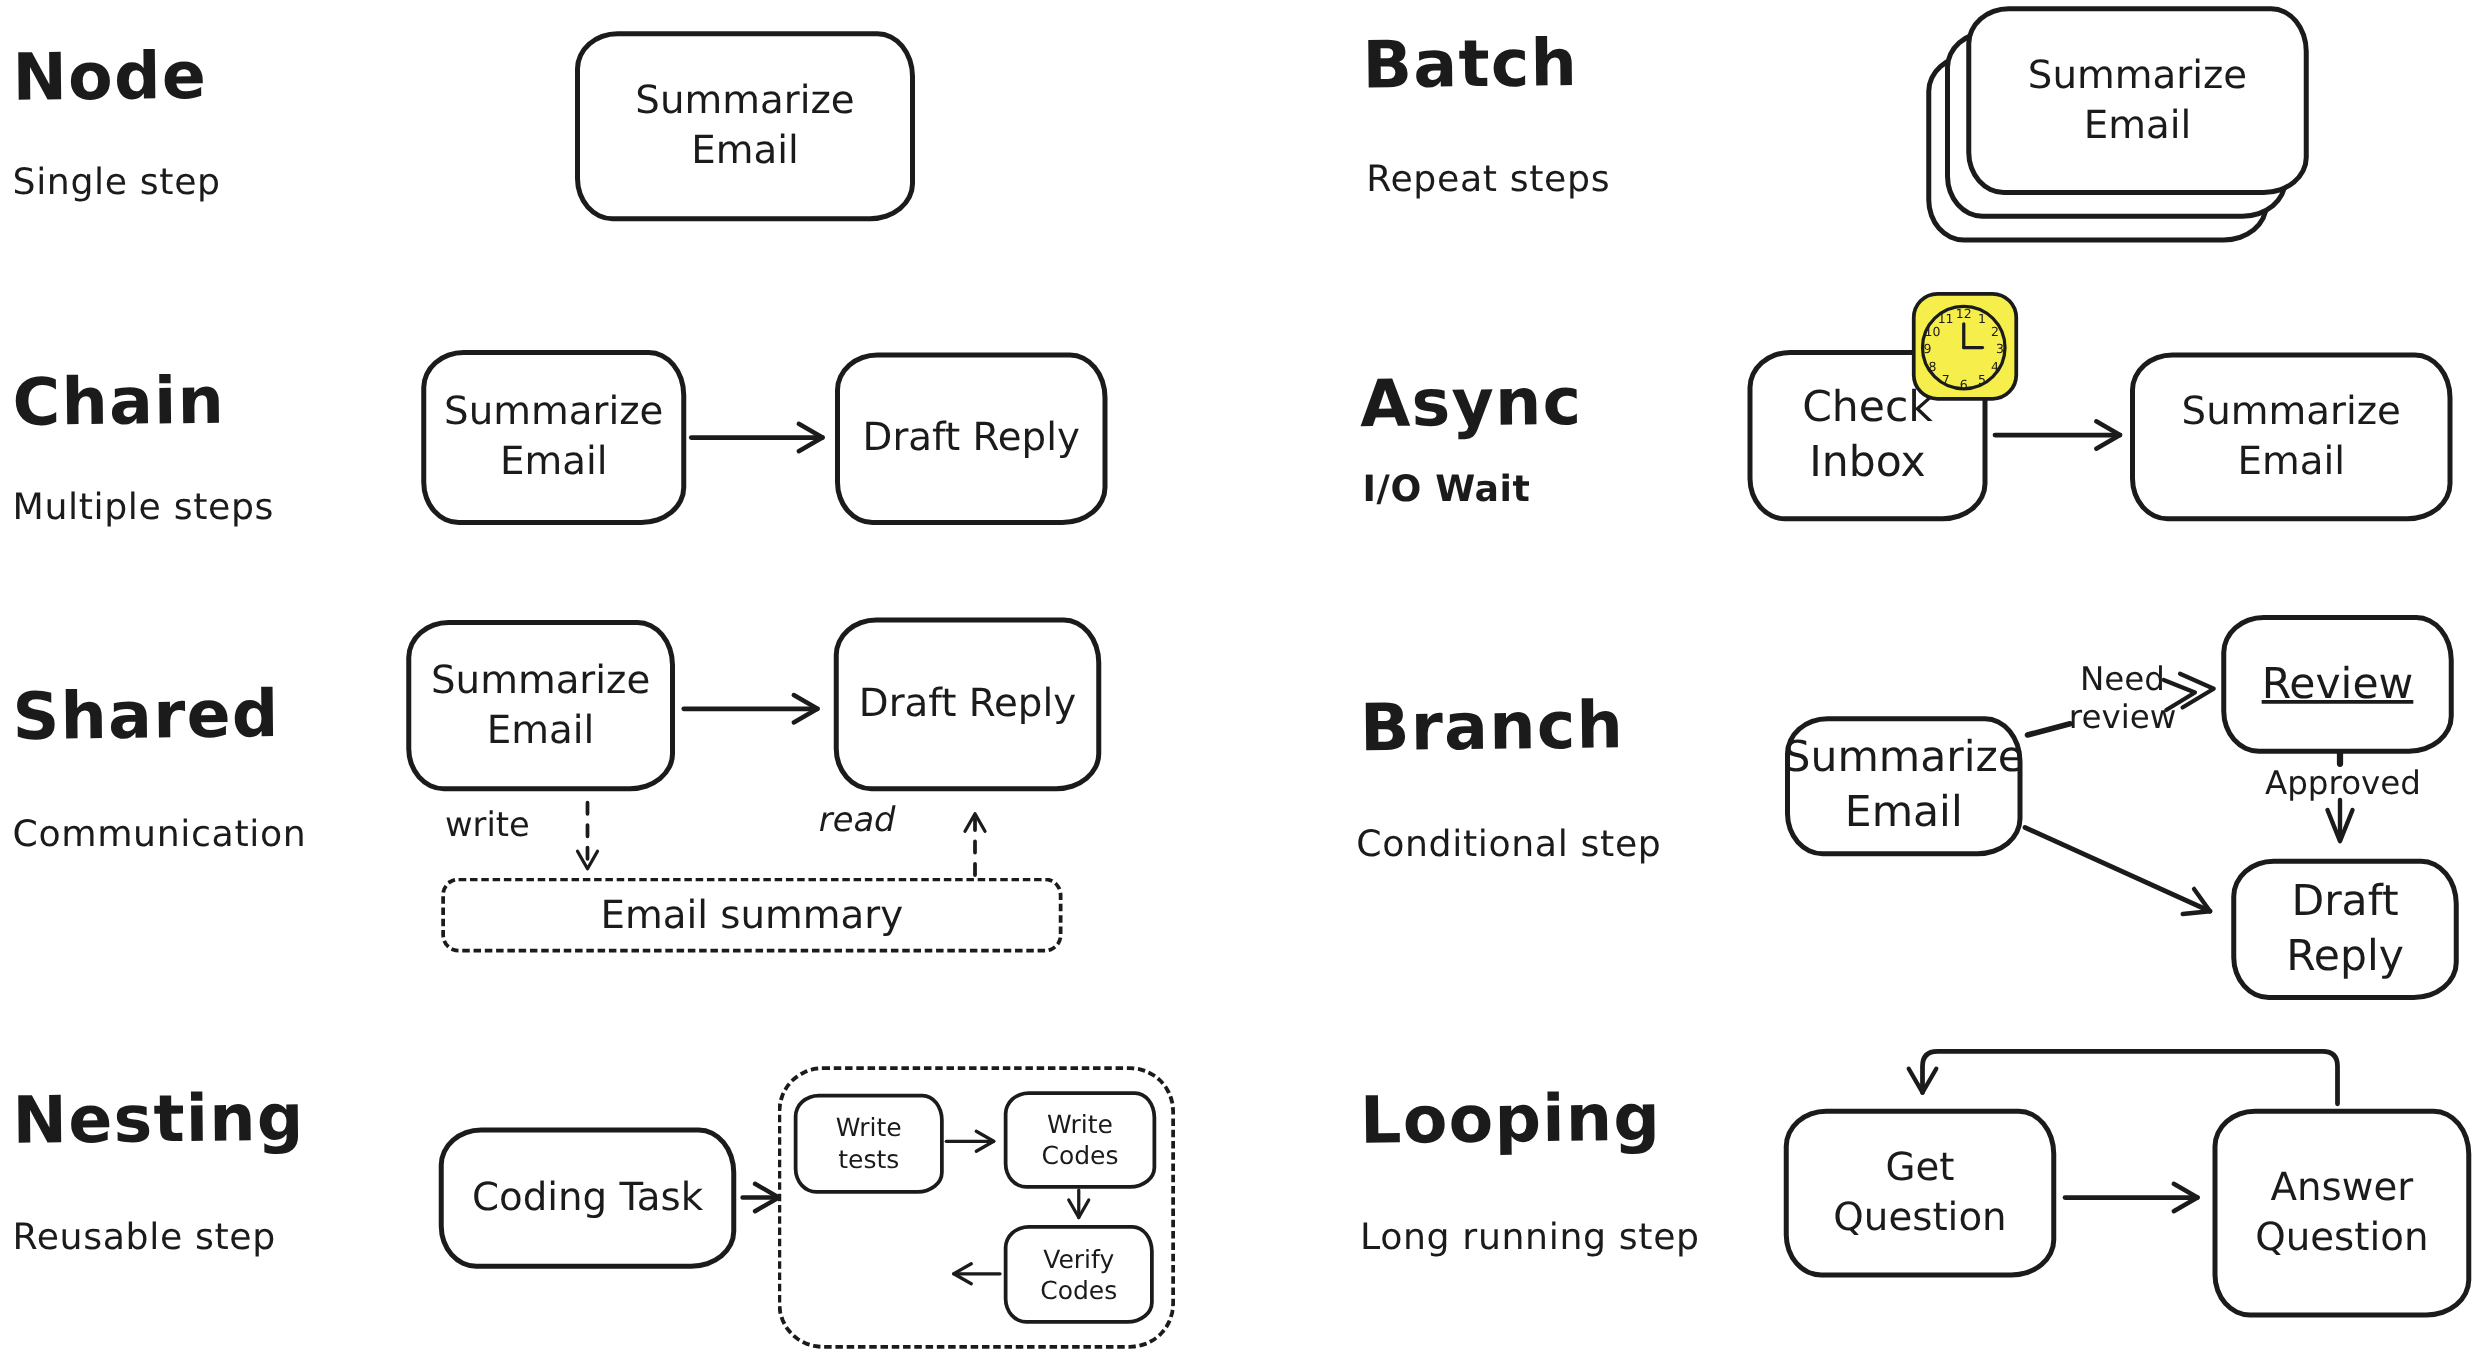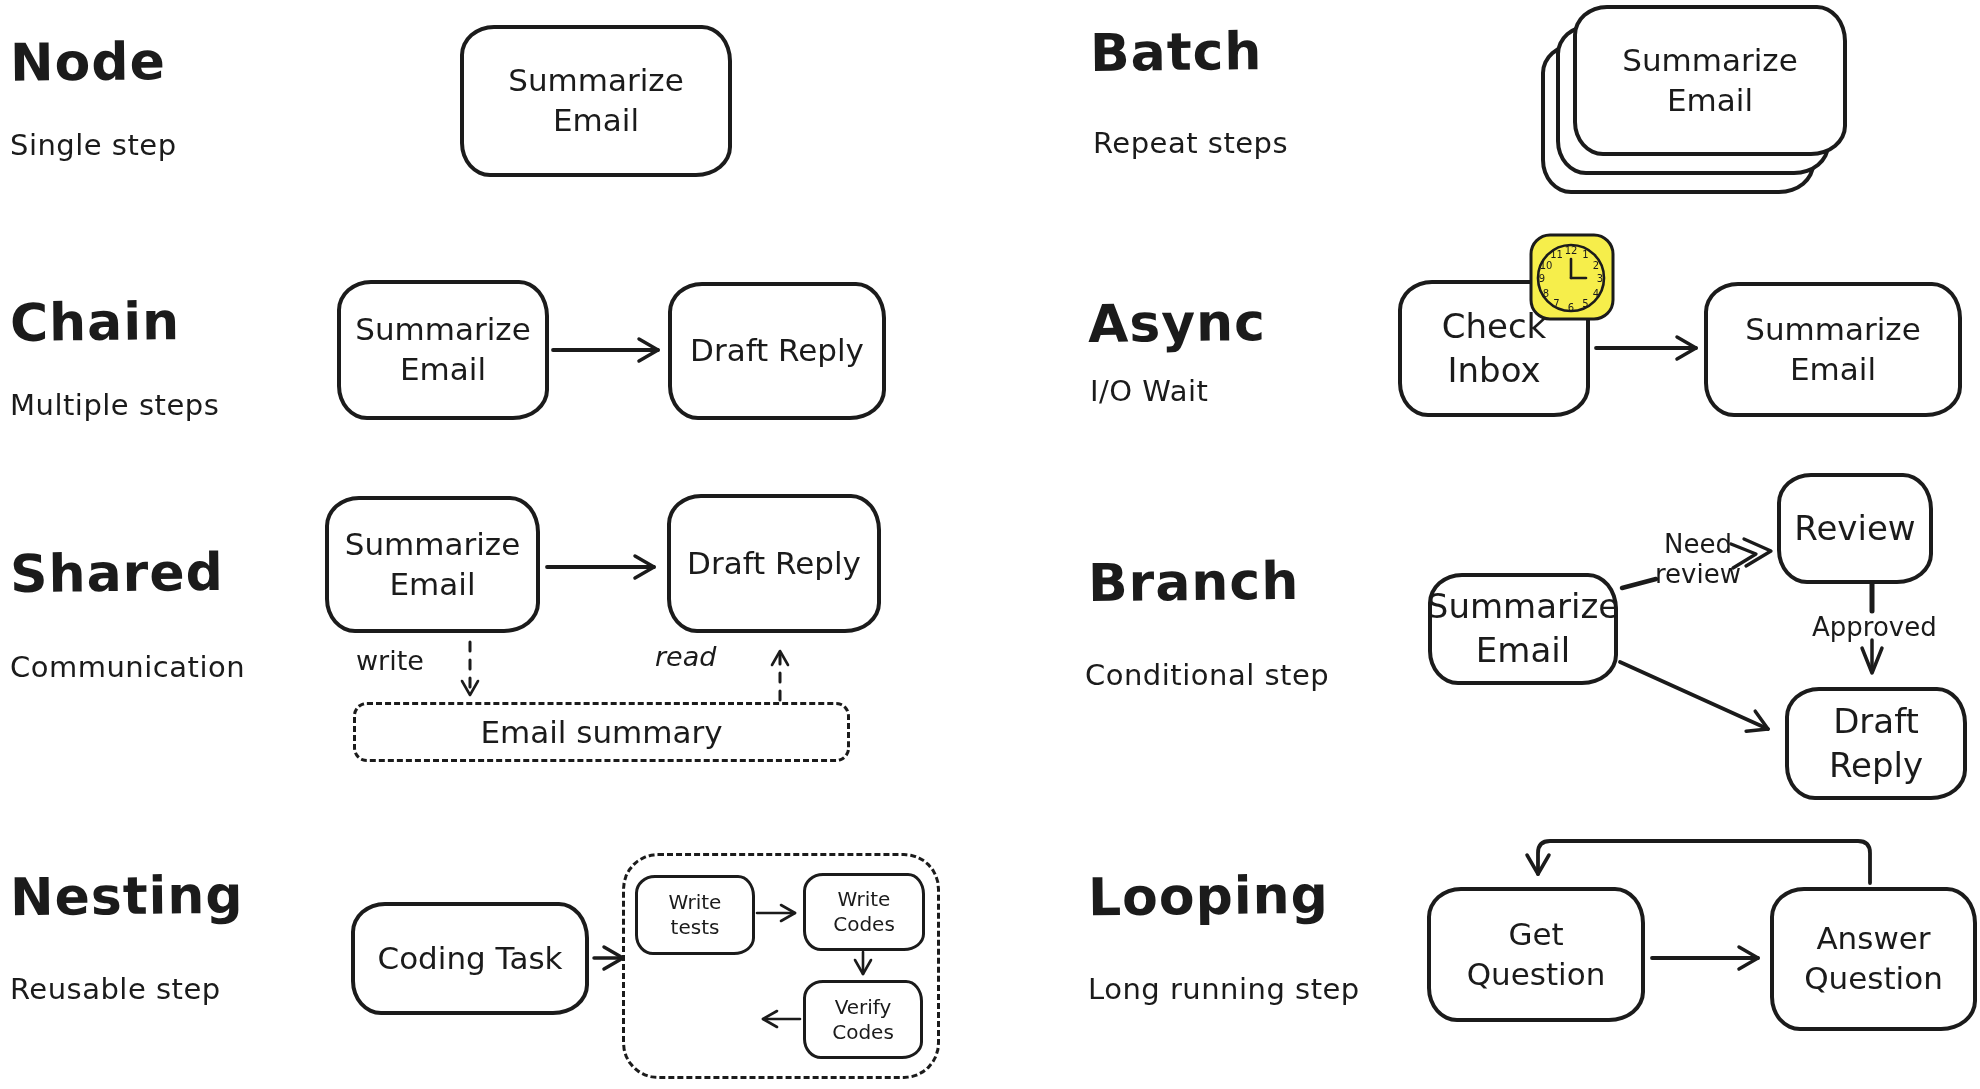--- a/index.html
+++ b/index.html
@@ -106,21 +106,21 @@
   <div class="box small" style="left:803px; top:873px; width:122px; height:78px;">Write Codes</div>
   <div class="box small" style="left:803px; top:980px; width:120px; height:79px;">Verify Codes</div>
 
   <div class="title" style="left:1090px; top:22px;">Batch</div>
   <div class="subtitle" style="left:1093px; top:126px;">Repeat steps</div>
   <div class="box" style="left:1541px; top:43px; width:274px; height:151px;"></div>
   <div class="box" style="left:1556px; top:24px; width:274px; height:151px;"></div>
   <div class="box" style="left:1573px; top:5px; width:274px; height:151px;">Summarize Email</div>
 
   <div class="title" style="left:1088px; top:293px;">Async</div>
-  <div class="subtitle" style="left:1090px; top:374px;">I/O Wait</div>
+  <div class="subtitle" style="left:1090px; top:374px;font-weight:bold;">I/O Wait</div>
   <div class="box mid" style="left:1398px; top:280px; width:192px; height:137px;">Check Inbox</div>
   <div class="box" style="left:1704px; top:282px; width:258px; height:135px;">Summarize Email</div>
   <div class="clock-wrap">
     <svg width="88" height="90" viewBox="0 0 88 90" xmlns="http://www.w3.org/2000/svg">
       <rect x="3" y="3" width="82" height="84" rx="19" stroke="#1b1b1b" stroke-width="3" fill="#f6ee4b"></rect>
       <circle cx="43" cy="46" r="33" fill="none" stroke="#1b1b1b" stroke-width="2.6"></circle>
       <g font-size="10" font-weight="500" fill="#1b1b1b" text-anchor="middle">
         <text x="43" y="22">12</text>
         <text x="57.5" y="26">1</text>
         <text x="68" y="36.5">2</text>
@@ -135,23 +135,23 @@
         <text x="28.5" y="26">11</text>
       </g>
       <path d="M43 46 L43 27" stroke="#1b1b1b" stroke-width="2.6" stroke-linecap="round"></path>
       <path d="M43 46 L58 46" stroke="#1b1b1b" stroke-width="2.6" stroke-linecap="round"></path>
     </svg>
   </div>
 
   <div class="title" style="left:1088px; top:552px;">Branch</div>
   <div class="subtitle" style="left:1085px; top:658px;">Conditional step</div>
   <div class="box mid" style="left:1428px; top:573px; width:190px; height:112px;">Summarize Email</div>
-  <div class="box mid" style="left:1777px; top:473px; width:156px; height:111px;">Review</div>
+  <div class="box mid" style="left:1777px; top:492px; width:186px; height:111px;text-decoration:underline;">Review</div>
   <div class="box mid" style="left:1785px; top:687px; width:182px; height:113px;">Draft Reply</div>
   <div class="edge-label wrap" style="left:1652px; top:530px; width:92px;">Need review</div>
   <div class="edge-label" style="left:1812px; top:612px; font-size:26px;">Approved</div>
 
   <div class="title" style="left:1088px; top:866px;">Looping</div>
   <div class="subtitle" style="left:1088px; top:972px;">Long running step</div>
   <div class="box" style="left:1427px; top:887px; width:218px; height:135px;">Get Question</div>
-  <div class="box" style="left:1770px; top:887px; width:207px; height:144px;">Answer Question</div>
+  <div class="box" style="left:1770px; top:887px; width:207px; height:167px;">Answer Question</div>
 
 </div>
 
 </body></html>

